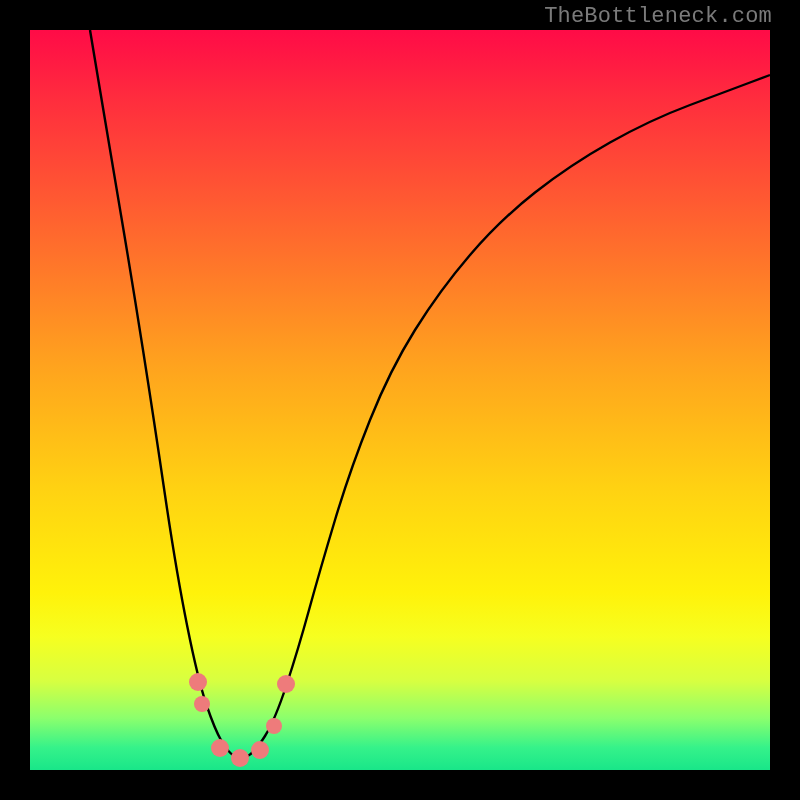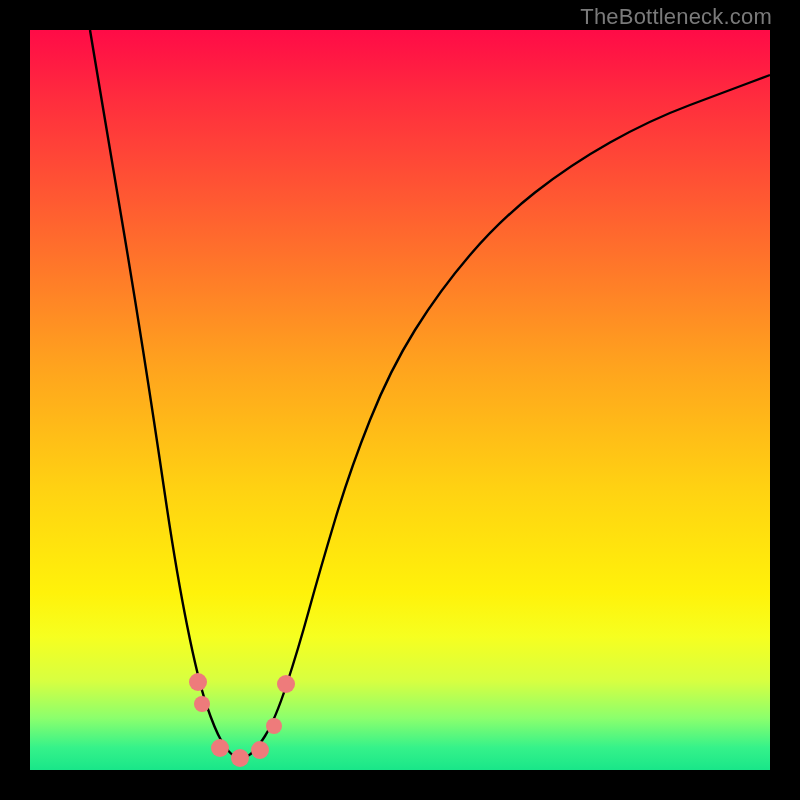--- a/index.html
+++ b/index.html
@@ -43,20 +43,21 @@
   }
   .watermark {
     position: absolute;
     top: 4px;
     right: 28px;
     color: #7a7a7a;
     font-size: 22px;
     font-weight: 500;
     letter-spacing: 0.2px;
     user-select: none;
+    font-family: Liberation Mono, monospace;
   }
   svg.curve {
     position: absolute;
     left: 0;
     top: 0;
     width: 740px;
     height: 740px;
     overflow: visible;
   }
 </style>

